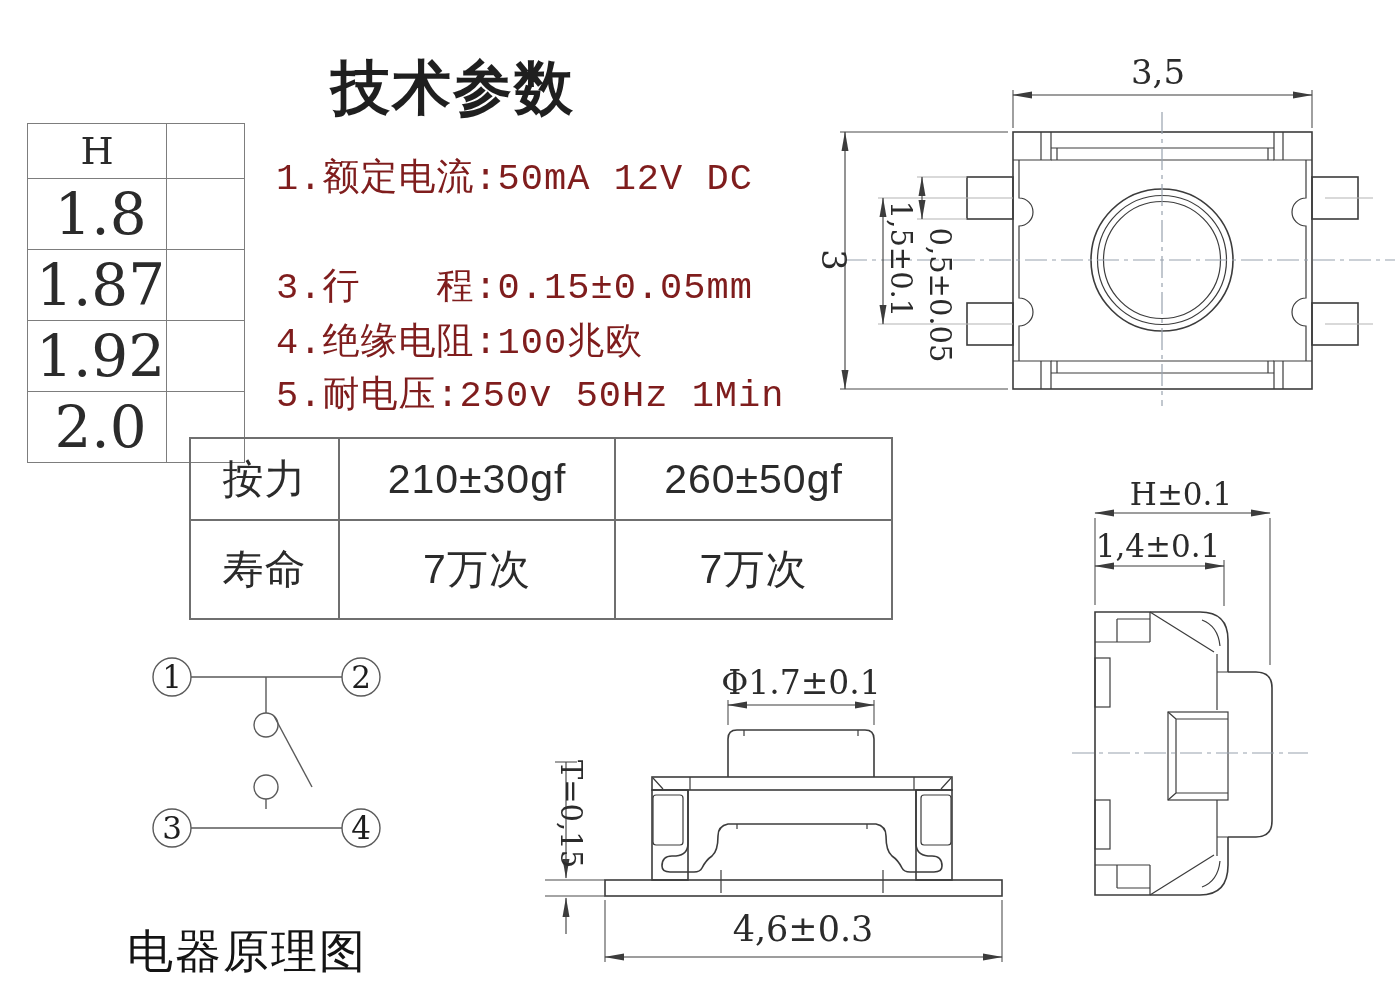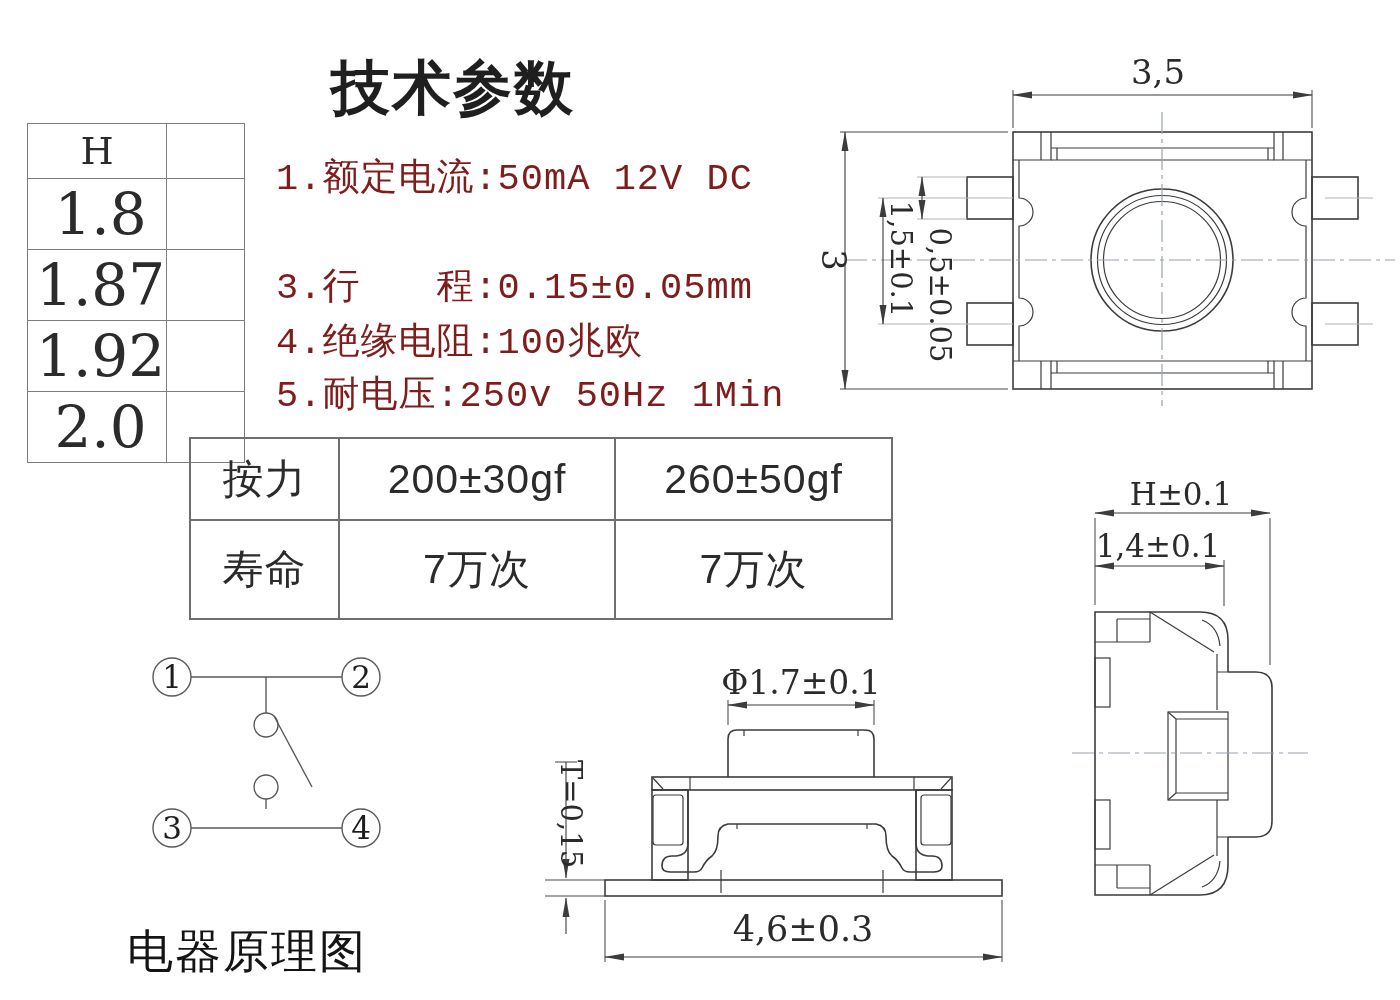--- a/index.html
+++ b/index.html
@@ -59,21 +59,21 @@
           <td class="vl">2.0</td>
           <td></td>
         </tr>
   </tbody>
     </table>
 
   <table class="abs stab" style="left:173px;top:437px;margin-left:16px;">
     <tbody>
         <tr style="height:82px;">
       <td style="width:145px;">按力</td>
-      <td style="width:272px;">200±30gf</td>
+      <td style="width:272px;">210±30gf</td>
       <td style="width:273px;">260±50gf</td>
     </tr>
     <tr style="height:99px;">
       <td>寿命</td>
       <td>7万次</td>
       <td>7万次</td>
     </tr>
   </tbody>
     </table>
 

